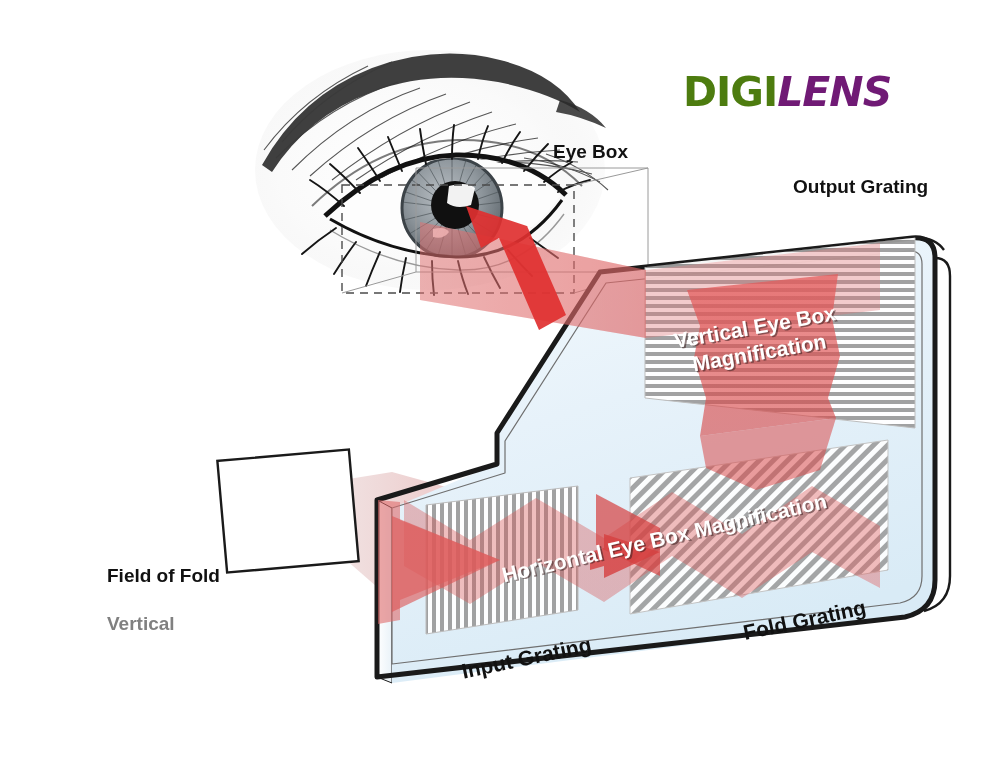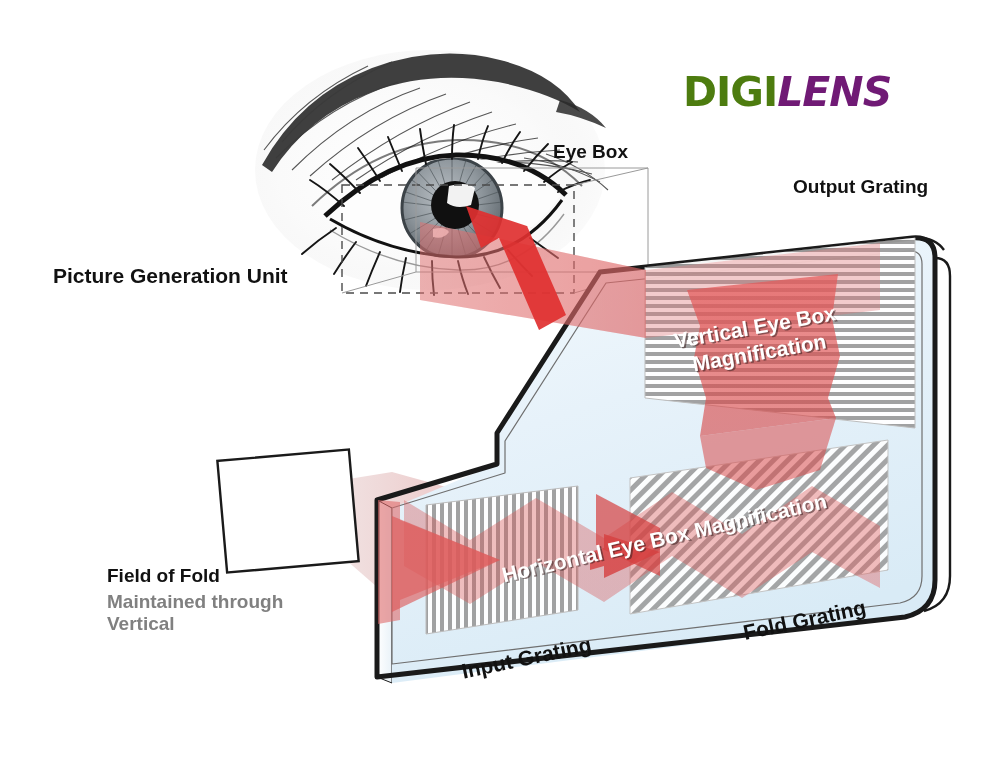--- a/index.html
+++ b/index.html
@@ -269,24 +269,23 @@
 
     <g transform="translate(528 665) rotate(-12)" font-family="Liberation Sans, sans-serif" font-weight="bold" font-size="21" text-anchor="middle">
       <text x="0" y="0" fill="#111111">Input Grating</text>
     </g>
 
     <g transform="translate(806 627) rotate(-12)" font-family="Liberation Sans, sans-serif" font-weight="bold" font-size="21" text-anchor="middle">
       <text x="0" y="0" fill="#111111">Fold Grating</text>
     </g>
   </svg>
 
-  <div class="lbl lbl-black" id="pgu-label">Picture Generation Unit</div>
 
   <div class="lbl lbl-black" id="eyebox-label">Eye Box</div>
 
   <div class="lbl lbl-black" id="output-label">Output Grating</div>
 
   <div class="lbl lbl-black" id="fov-label">Field of Fold</div>
-  <div class="lbl lbl-gray" id="fov-sub"><span>Maintained through</span><br><span>Vertical</span></div>
+  <div class="lbl lbl-gray" id="fov-sub"><br><span>Vertical</span></div>
 
   <div id="logo"><span class="d">DIGI</span><span class="l">LENS</span></div>
 
 </div>
 
 </body></html>

